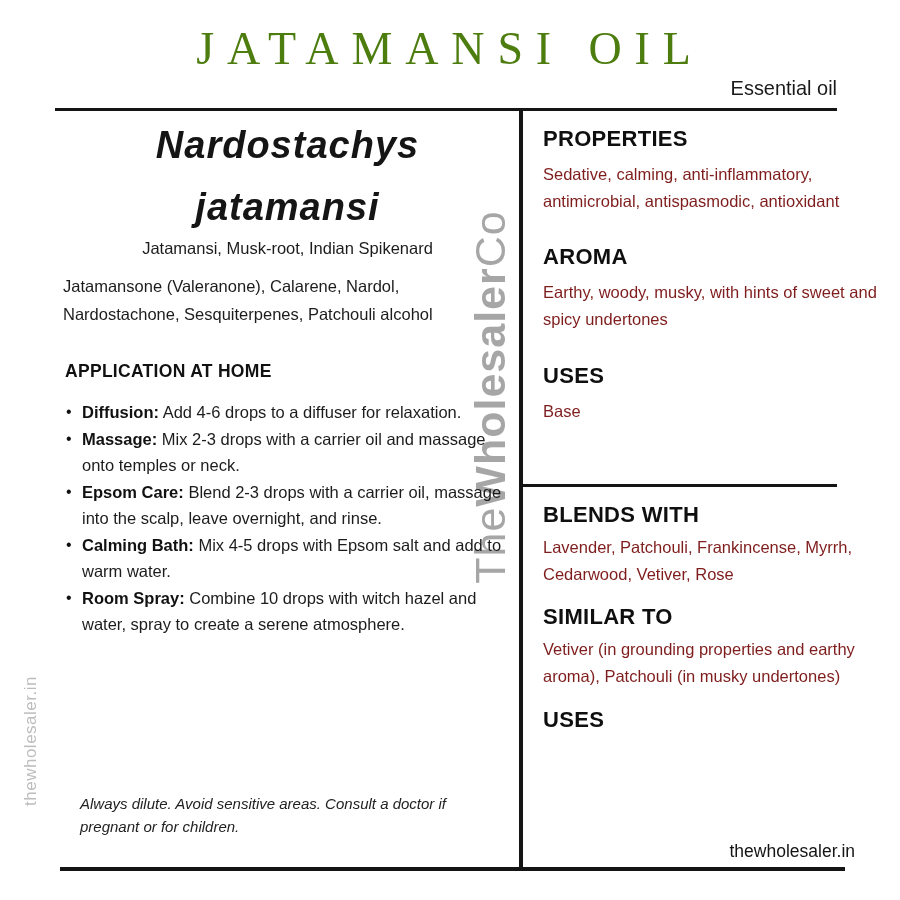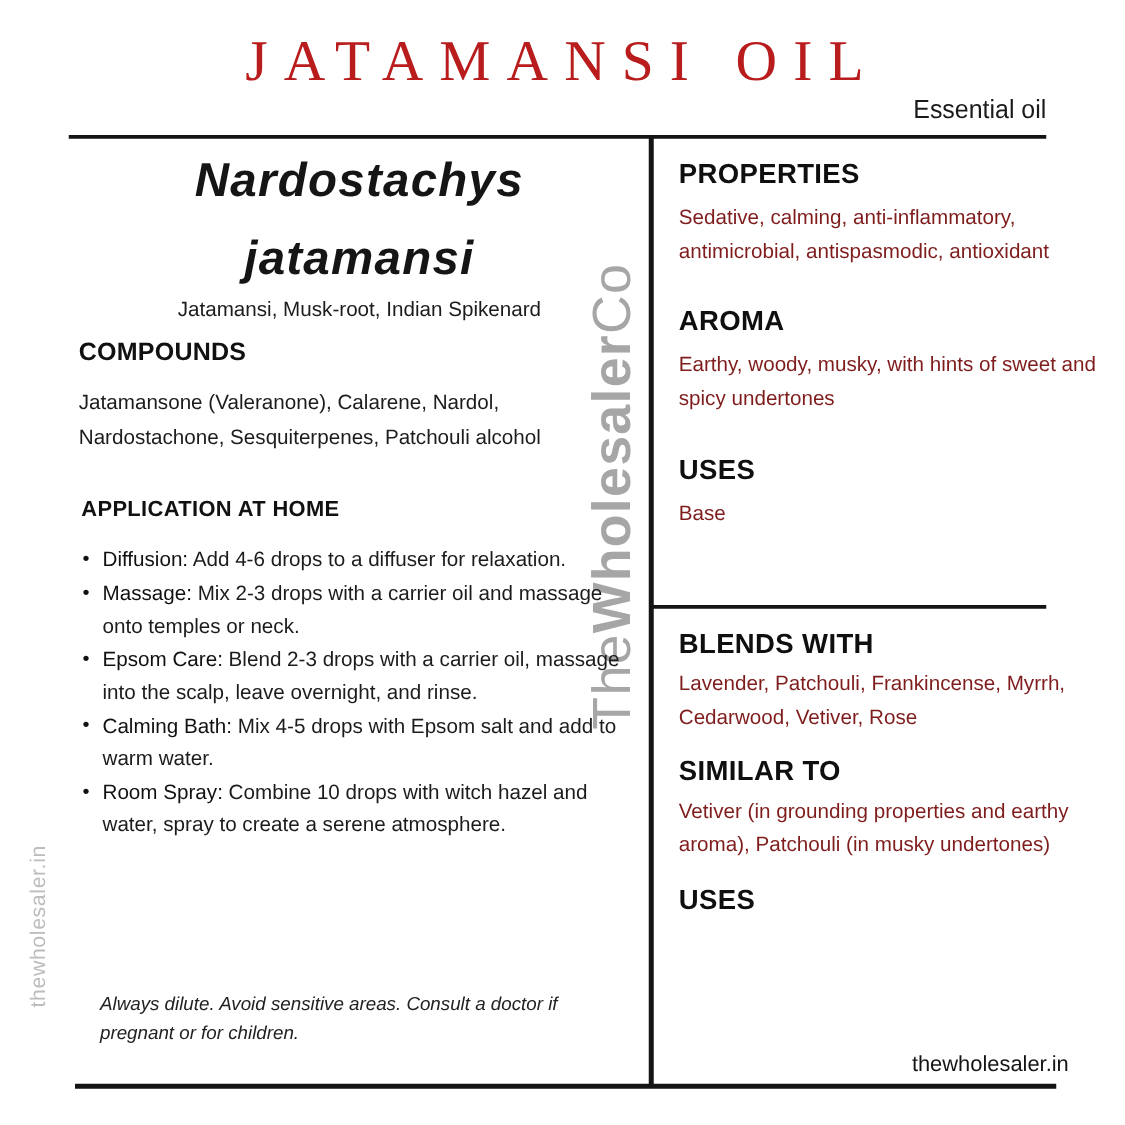--- a/index.html
+++ b/index.html
@@ -22,21 +22,21 @@
   .main-title {
     position: absolute;
     top: 22px;
     left: 0;
     width: 900px;
     text-align: center;
     font-family: "Liberation Serif", "DejaVu Serif", serif;
     font-size: 46px;
     font-weight: 500;
     letter-spacing: 0.28em;
-    color: #b91c1c;
+    color: #4d7c0f;
   }
   .subtitle {
     position: absolute;
     top: 76px;
     right: 63px;
     font-size: 21px;
     font-weight: 400;
     color: #1a1a1a;
     transform: scaleX(0.95);
     transform-origin: right center;
@@ -136,21 +136,21 @@
     color: #1c1c1c;
   }
   .application-list li::before {
     content: "•";
     position: absolute;
     left: -16px;
     top: 0;
     font-size: 16px;
     color: #111;
   }
-  .bullet-label { font-weight: 400; color: #111; }
+  .bullet-label { font-weight: 700; color: #111; }
   .disclaimer {
     position: absolute;
     left: 80px;
     top: 792px;
     width: 410px;
     font-size: 15px;
     font-style: italic;
     line-height: 1.55;
     color: #222;
   }
@@ -211,21 +211,20 @@
       <span>Co</span>
   </div>
 
   <div class="watermark-left">thewholesaler.in</div>
 
   <div class="left-col">
     <div class="botanical-name botanical-line1">Nardostachys</div>
     <div class="botanical-name botanical-line2">jatamansi</div>
     <div class="common-names">Jatamansi, Musk-root, Indian Spikenard</div>
 
-    <div class="compounds-heading">COMPOUNDS</div>
     <div class="compounds-text">Jatamansone (Valeranone), Calarene, Nardol, Nardostachone, Sesquiterpenes, Patchouli alcohol</div>
 
     <div class="application-heading">APPLICATION AT HOME</div>
     <ul class="application-list">
       <li>
         <span class="bullet-label">Diffusion:</span>
         <span>Add 4-6 drops to a diffuser for relaxation.</span>
       </li>
       <li>
         <span class="bullet-label">Massage:</span>

